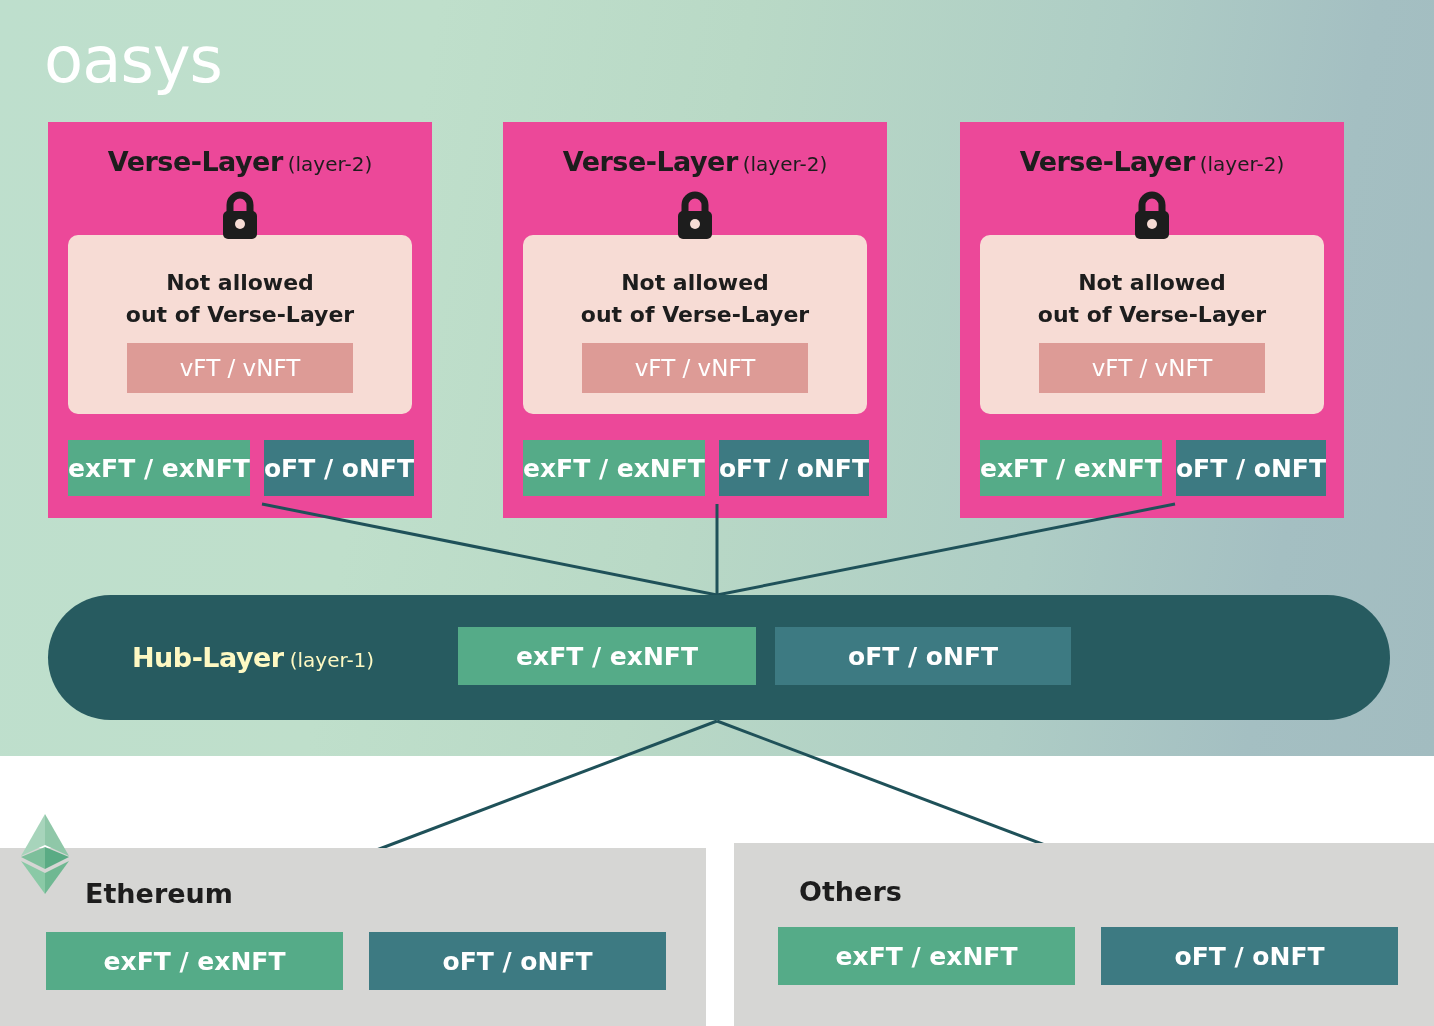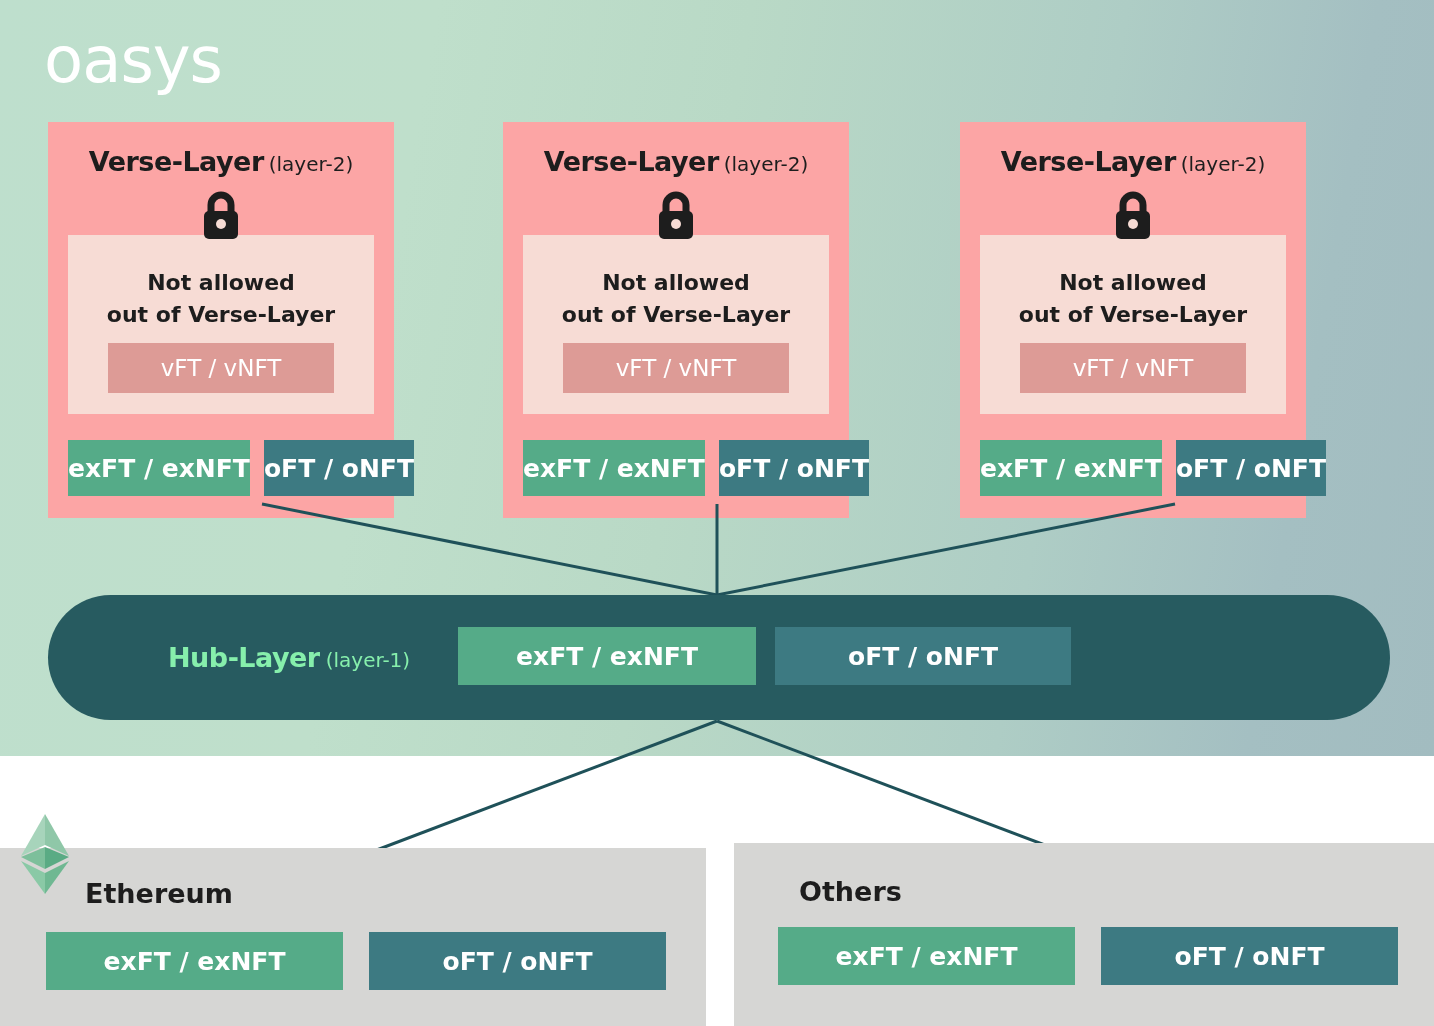--- a/index.html
+++ b/index.html
@@ -37,23 +37,23 @@
     color: #ffffff;
     letter-spacing: -1px;
     line-height: 1;
     font-family: "DejaVu Sans", sans-serif;
   }
 
   
   .verse-card {
     position: absolute;
     top: 122px;
-    width: 346px;
+    width: 384px;
     height: 396px;
-    background: #fca5a5;
+    background: #ec4899;
     box-sizing: border-box;
   }
   #verse-card-0 { left: 48px; }
   #verse-card-1 { left: 503px; }
   #verse-card-2 { left: 960px; }
 
   .verse-title {
     text-align: center;
     margin-top: 26px;
     color: #1d1d1d;
@@ -83,20 +83,21 @@
   }
   .lock-wrap svg { display: block; }
 
   .restricted-box {
     position: absolute;
     left: 20px;
     right: 20px;
     top: 113px;
     height: 179px;
     background: #f7dcd5;
+    border-radius: 10px;
   }
   .restricted-text {
     text-align: center;
     color: #1d1d1d;
     font-size: 22px;
     font-weight: 700;
     font-family: "DejaVu Sans", sans-serif;
     line-height: 1.45;
     padding-top: 32px;
   }
@@ -150,22 +151,22 @@
     left: 48px;
     top: 595px;
     width: 1342px;
     height: 125px;
     background: #275b60;
     border-radius: 63px;
     display: flex;
     align-items: center;
   }
   #hub-label {
-    margin-left: 120px;
-    color: #86efac;
+    margin-left: 84px;
+    color: #fef9c3;
     white-space: nowrap;
     line-height: 1;
   }
   #hub-label .t-main {
     font-size: 27px;
     font-weight: 700;
     font-family: "DejaVu Sans", sans-serif;
     letter-spacing: -0.5px;
   }
   #hub-label .t-sub {

